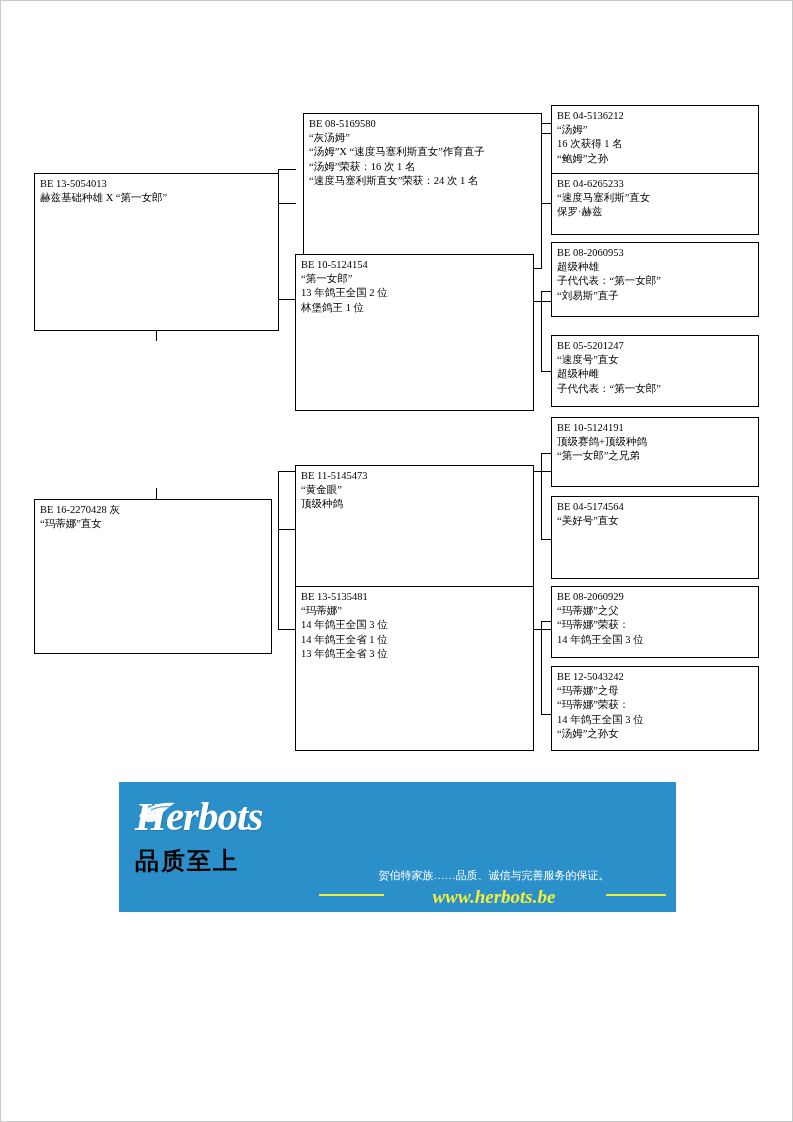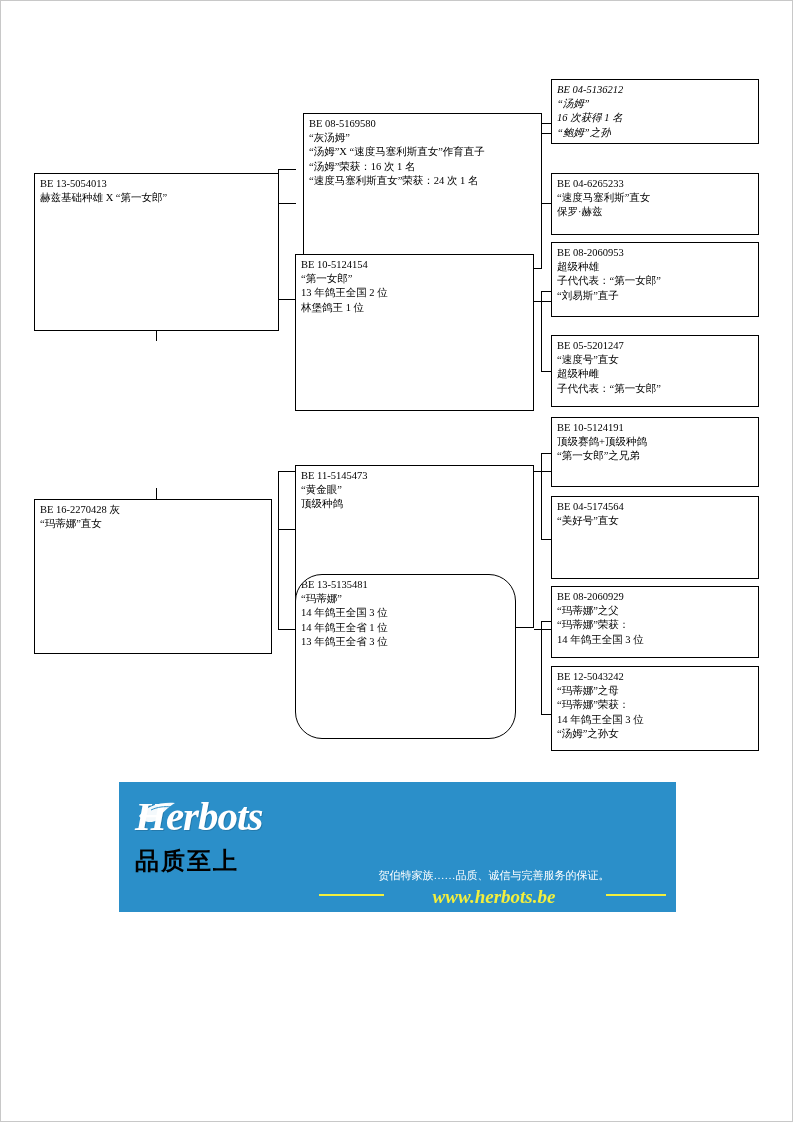--- a/index.html
+++ b/index.html
@@ -177,27 +177,27 @@
 
   <div class="box" style="left:294px;top:253px;width:239px;height:157px;"><span>BE  10-5124154</span>
 <span>“第一女郎”
 13 年鸽王全国 2 位
 林堡鸽王 1 位</span></div>
 
   <div class="box" style="left:294px;top:416px;width:239px;height:163px;margin-top:48px;"><span>BE  11-5145473</span>
 <span>“黄金眼”
 顶级种鸽</span></div>
 
-  <div class="box" style="left:294px;top:573px;width:221px;height:165px;border-radius:27px;"><span>BE  13-5135481</span>
+  <div class="box" style="left:294px;top:585px;width:239px;height:165px;"><span>BE  13-5135481</span>
 <span>“玛蒂娜”
 14 年鸽王全国 3 位
 14 年鸽王全省 1 位
 13 年鸽王全省 3 位</span></div>
 
-  <div class="box" style="left:550px;top:78px;width:208px;height:65px;font-style:italic;"><span>BE  04-5136212</span>
+  <div class="box" style="left:550px;top:104px;width:208px;height:77px;"><span>BE  04-5136212</span>
 <span>“汤姆”
 16 次获得 1 名
 “鲍姆”之孙</span></div>
 
   <div class="box" style="left:550px;top:172px;width:208px;height:62px;"><span>BE  04-6265233</span>
 <span>“速度马塞利斯”直女
 保罗·赫兹</span></div>
 
   <div class="box" style="left:550px;top:241px;width:208px;height:75px;"><span>BE  08-2060953</span>
 <span>超级种雄

